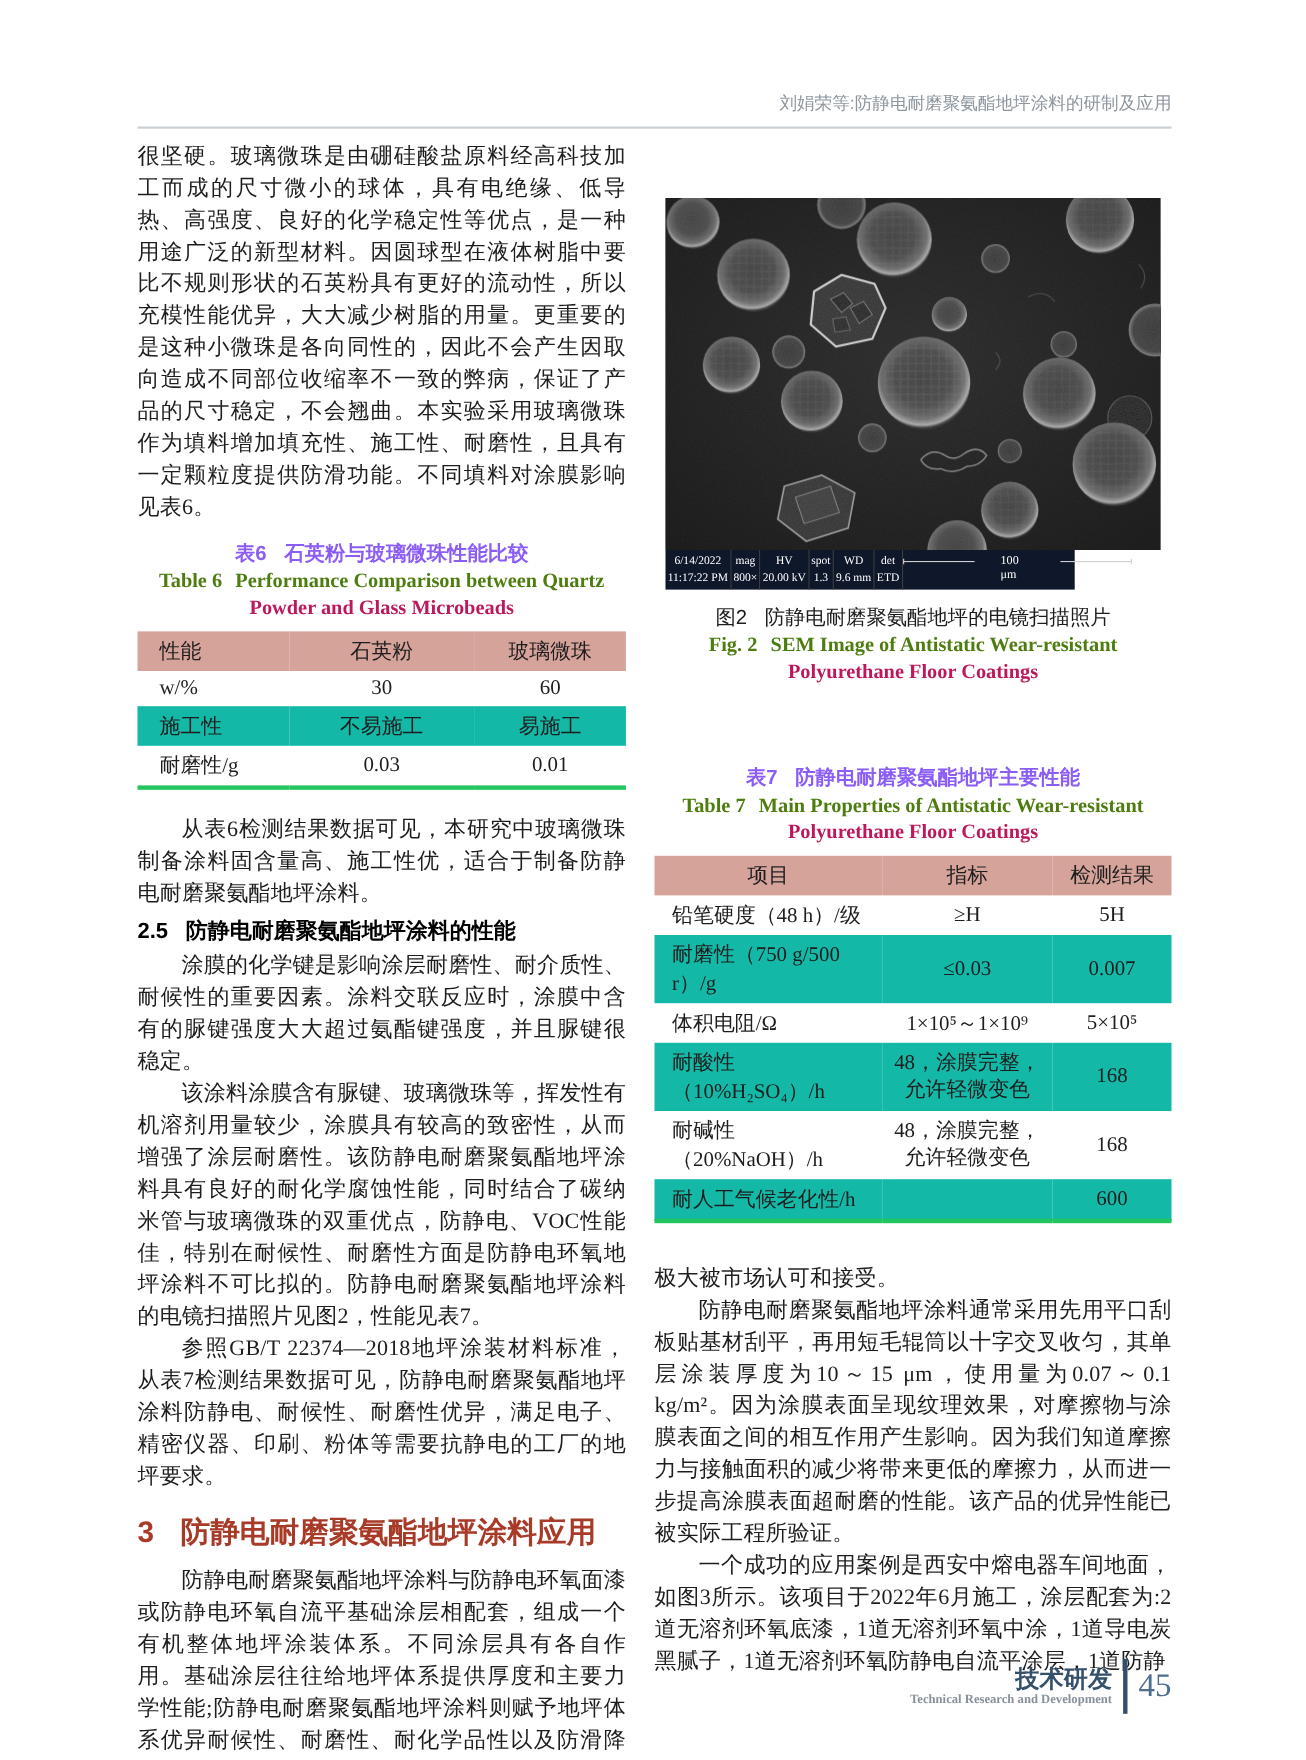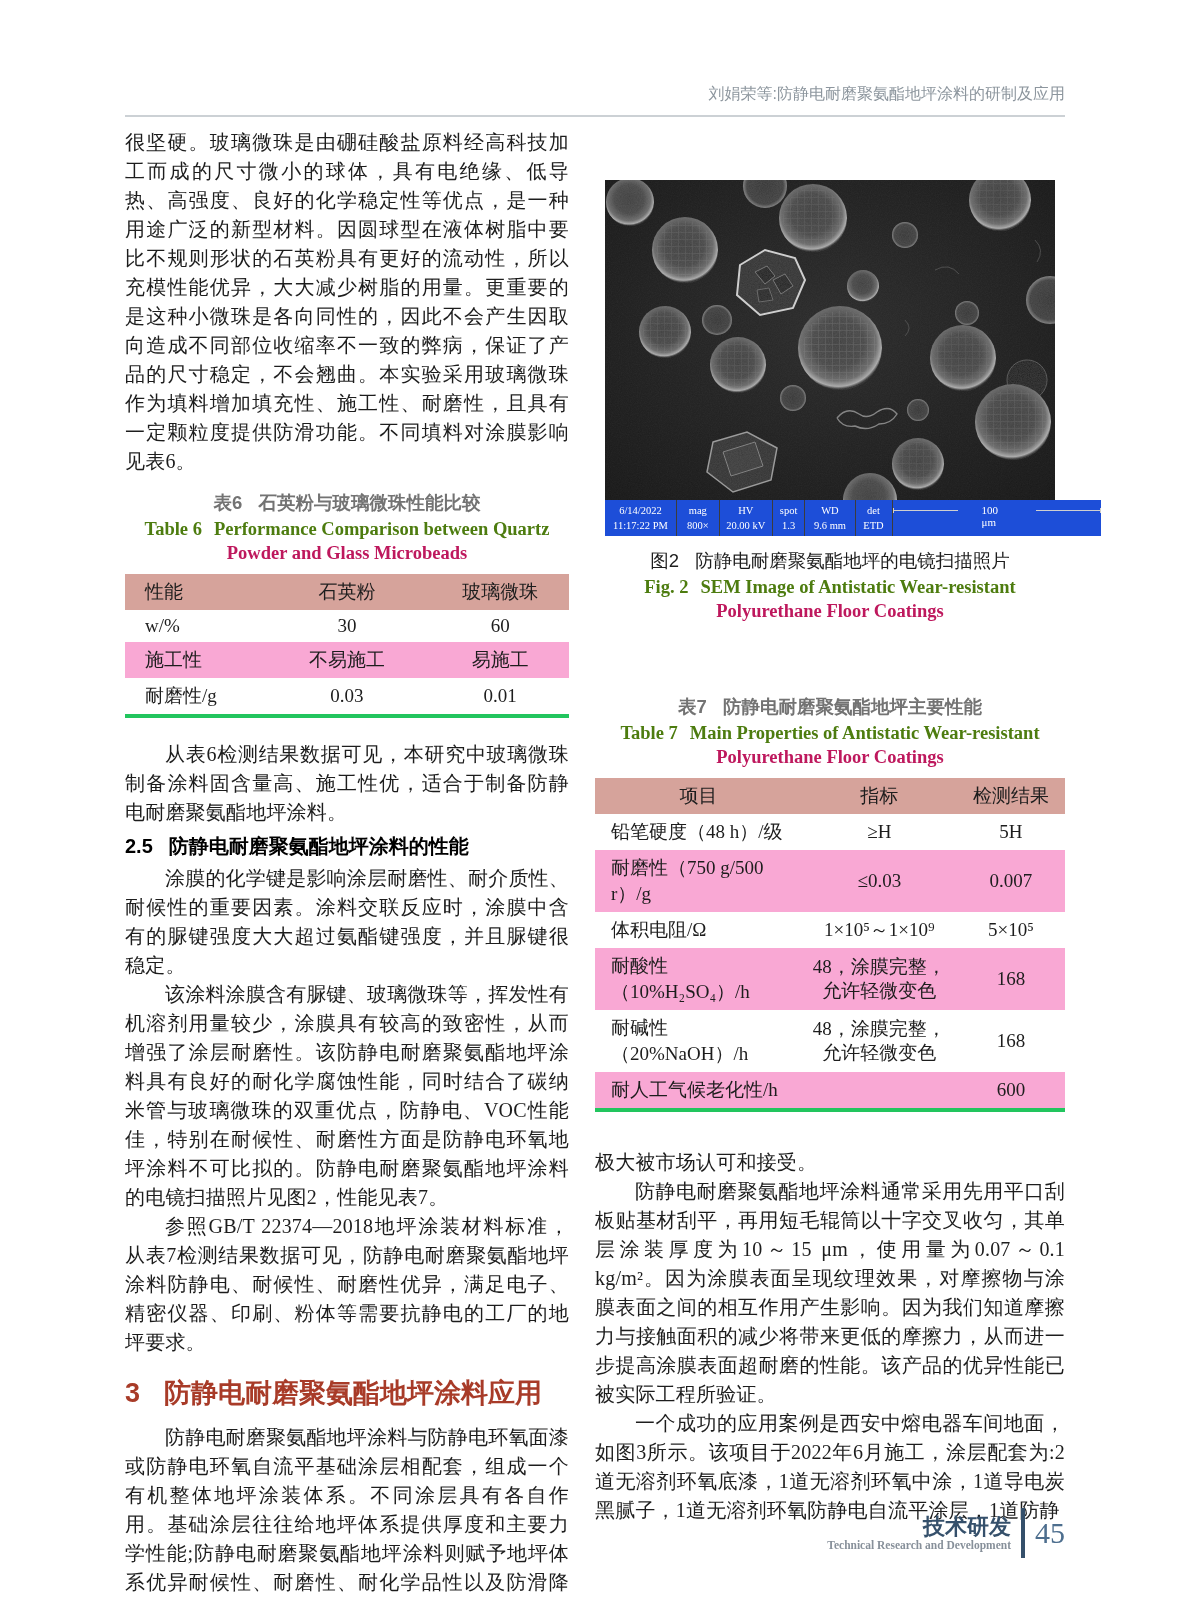--- a/index.html
+++ b/index.html
@@ -46,50 +46,50 @@
   .sec-main{
     display:flex;gap:24px;align-items:baseline;
     font-family:"Liberation Sans","DejaVu Sans",sans-serif;
     font-weight:bold;font-size:27px;color:#a83b28;
     margin:18px 0 12px 0;
   }
   
   .tcap-cn{
     display:flex;gap:16px;justify-content:center;
     font-family:"Liberation Sans","DejaVu Sans",sans-serif;
-    font-weight:bold;font-size:18.5px;color:#737373;
+    font-weight:bold;font-size:18.5px;color:#8b5cf6;
     margin-top:14px;
   }
   .tcap-en{
     display:flex;gap:12px;justify-content:center;
     font-weight:bold;font-size:18.5px;color:#4d7c0f;
     margin-top:4px;
   }
   .tcap-en2{
     text-align:center;font-weight:bold;font-size:18.5px;color:#be185d;
     margin-top:3px;
   }
   
   table.datatbl{
     width:100%;border-collapse:collapse;
     font-size:19px;margin-top:10px;
     border-bottom:4px solid #22c55e;
   }
   table.datatbl td{padding:5px 4px;vertical-align:middle;}
   .row-dark td{background:#d6a39b;}
-  .row-pink td{background:#f9a8d4;}
+  .row-pink td{background:#14b8a6;}
   .c-left{text-align:left;}
   .c-center{text-align:center;}
   .pad1{padding-left:20px !important;}
   .pre{white-space:pre-line;line-height:1.25;}
   
   .sem-fig{width:450px;margin:52px auto 0 auto;}
   .sem-img{display:block;width:450px;height:320px;background:#1f1f1f;}
   .sem-bar{
-    width:496px;height:36px;background:#1d4ed8;color:#fff;
+    width:372px;height:36px;background:#0f172a;color:#fff;
     display:flex;font-family:"Liberation Serif",serif;
     font-size:10.5px;line-height:1.1;
   }
   .sem-cell{
     display:flex;flex-direction:column;justify-content:center;
     align-items:center;border-right:1px solid #3c3c3c;padding:0 2px;
   }
   .sem-cell span{display:block;white-space:nowrap;padding:1.5px 0;}
   .sem-scale{
     flex:1;display:flex;align-items:flex-start;justify-content:center;

